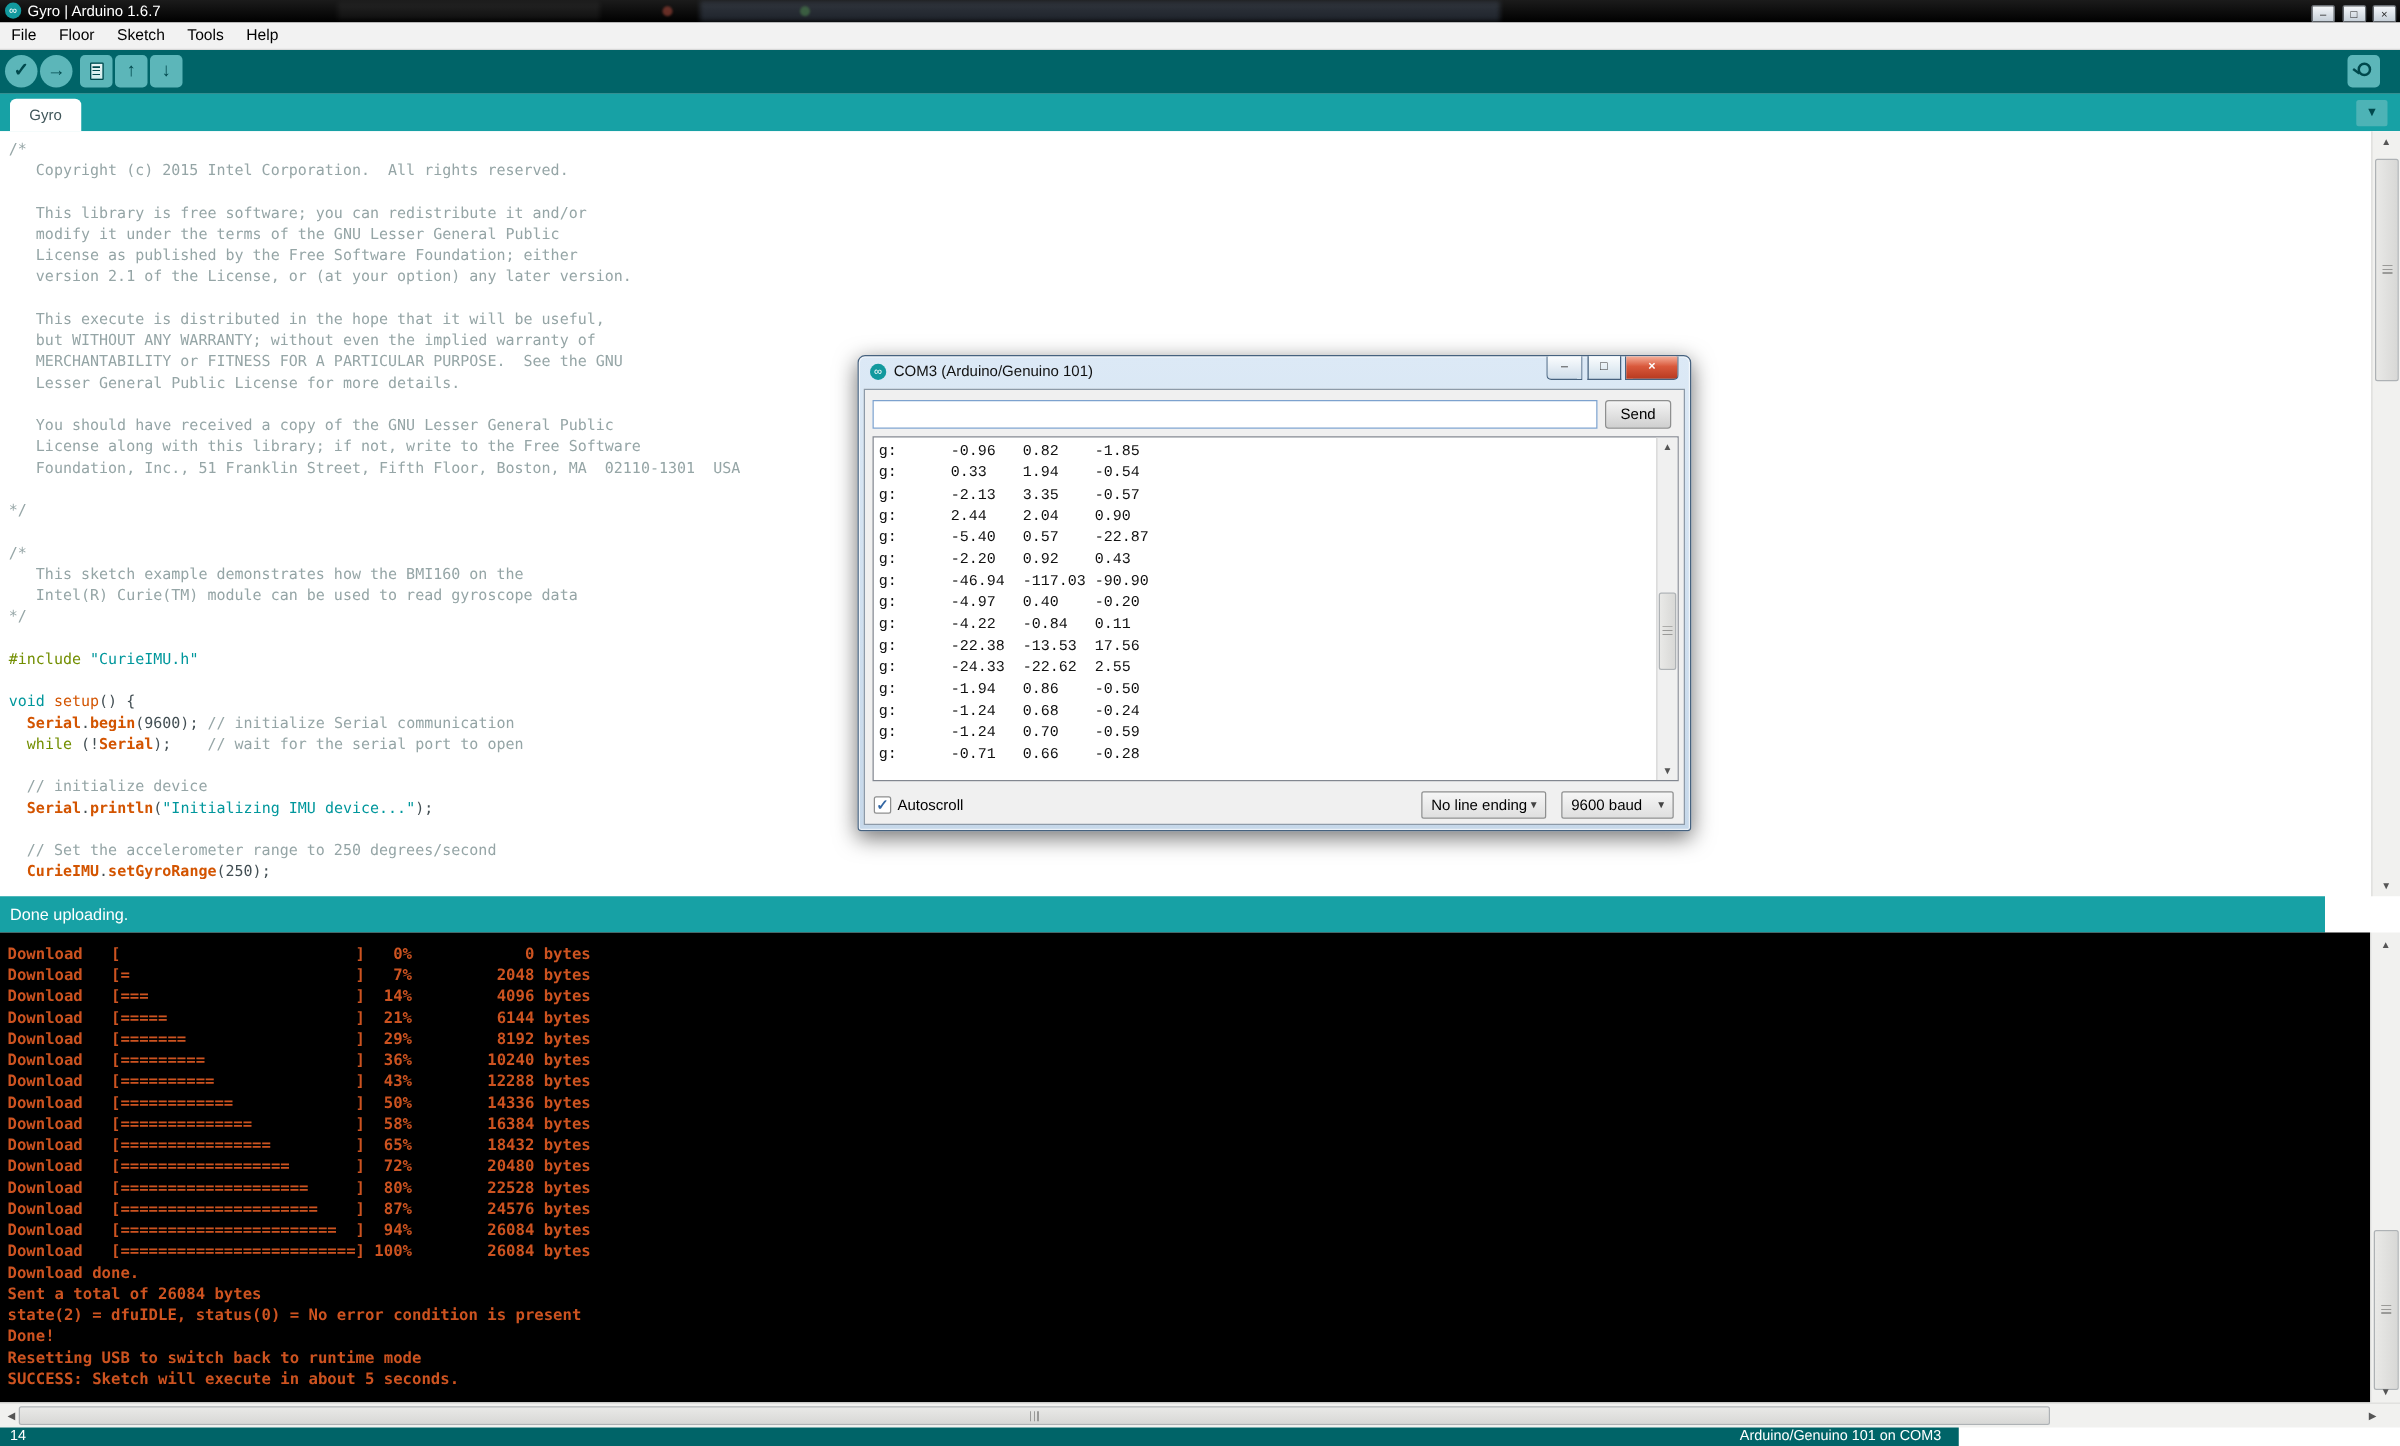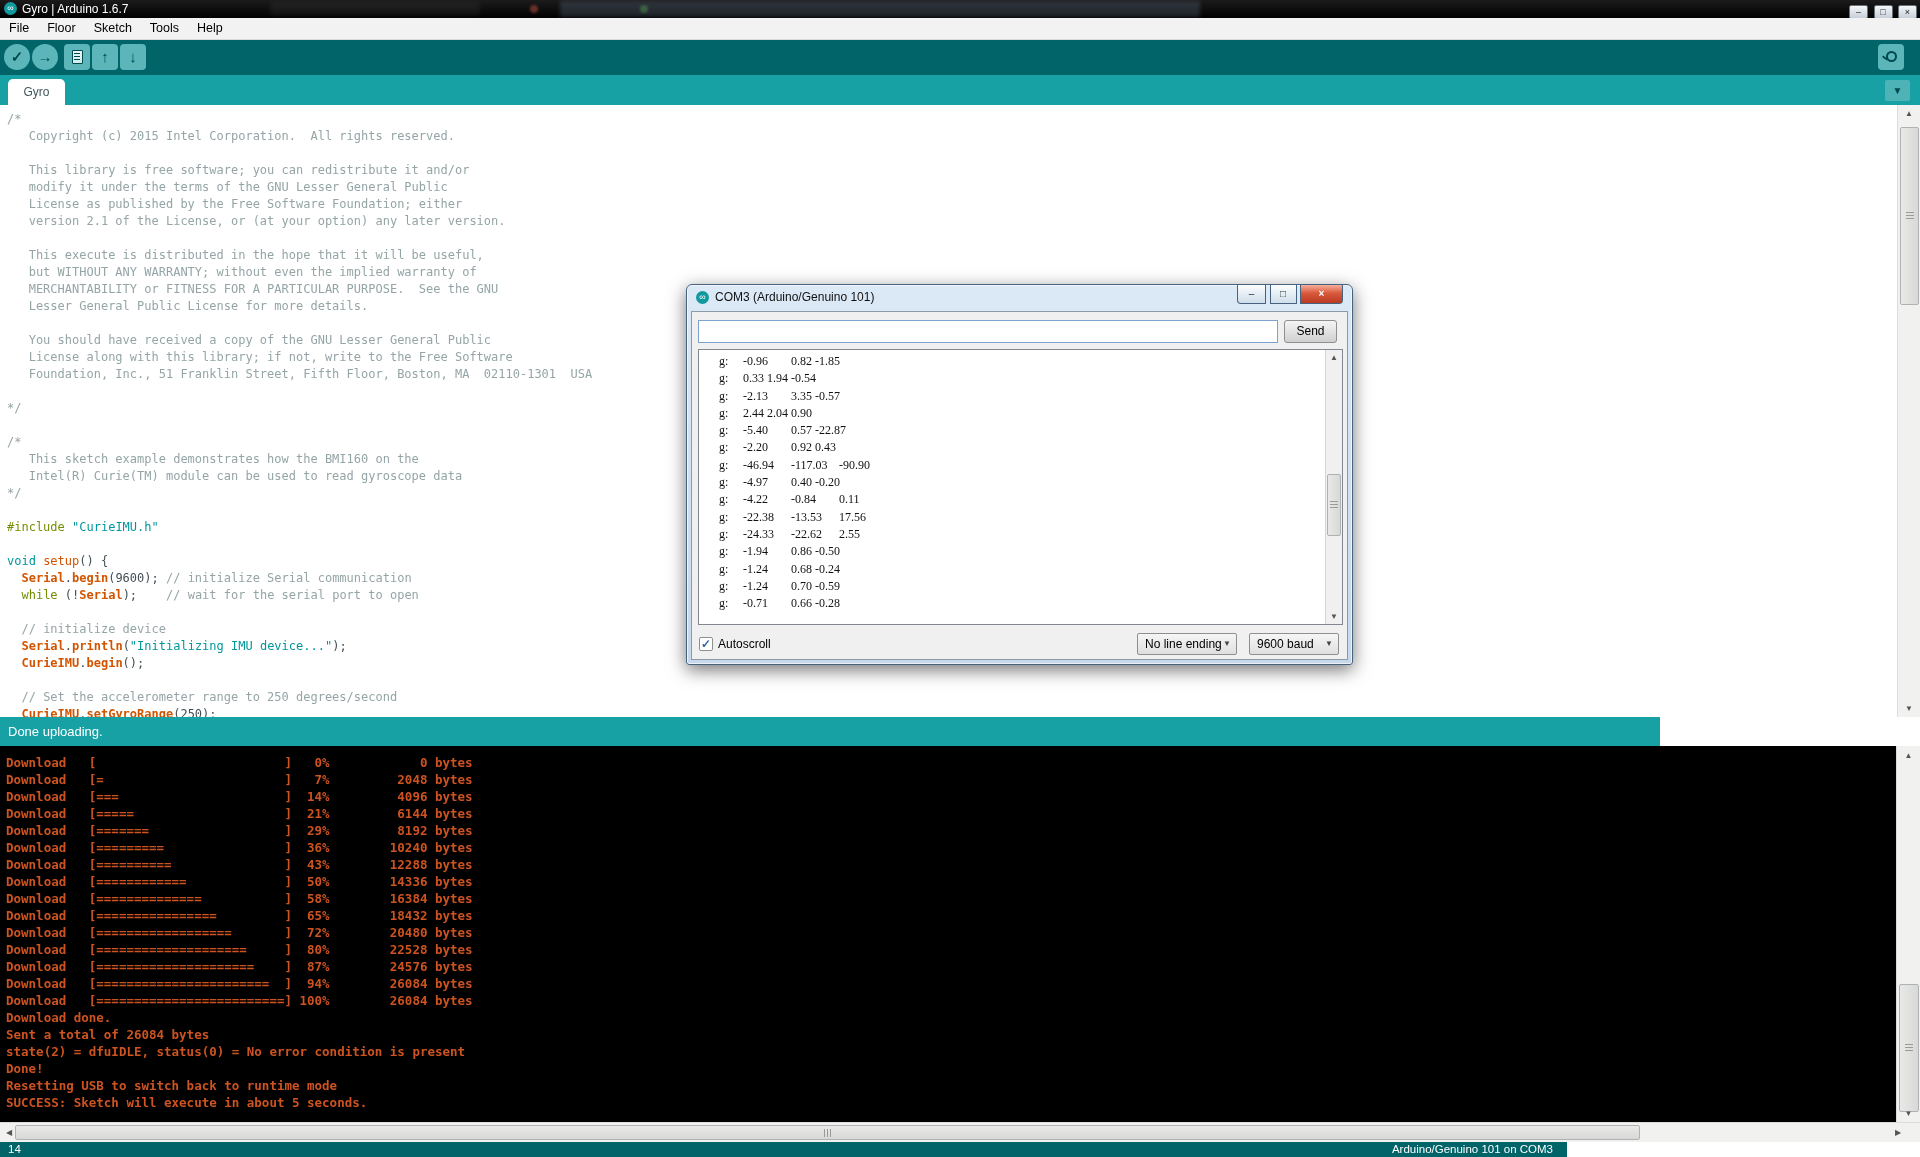--- a/index.html
+++ b/index.html
@@ -82,21 +82,21 @@
   .grip-v { position:absolute; left:50%; top:50%; width:8px; height:8px; margin:-4px 0 0 -4px;
               background:repeating-linear-gradient(to bottom,#9a9a98 0 1px,transparent 1px 3px); }
   .grip-h { position:absolute; left:50%; top:50%; width:8px; height:8px; margin:-4px 0 0 -4px;
               background:repeating-linear-gradient(to right,#9a9a98 0 1px,transparent 1px 3px); }
 
   #editor-vscroll { right:0; top:105px; width:23px; height:612px; }
   #console-vscroll { right:0; top:746px; width:24px; height:376px; }
   #hscroll { left:0; top:1122px; width:1920px; height:20px; }
 
   
-  #statusbar { position:absolute; left:0; top:717px; width:1660px; height:29px; background:#17a1a5;
+  #statusbar { position:absolute; left:0; top:717px; width:1860px; height:29px; background:#17a1a5;
                color:#fff; font-size:13px; line-height:29px; padding-left:8px; }
   #console { position:absolute; left:0; top:746px; width:1896px; height:376px; background:#000;
              overflow:hidden; }
   #console-lines { position:absolute; left:6px; top:8px; font-family:"DejaVu Sans Mono", monospace;
              font-size:12.5px; color:#cd5320; font-weight:bold; }
   .console-line { height:17px; line-height:17px; white-space:pre; }
 
   
   #footer { position:absolute; left:0; top:1142px; width:1567px; height:15px; background:#006468;
             color:#fff; font-size:11.5px; }
@@ -123,21 +123,21 @@
   .sm-body { position:absolute; left:4px; right:4px; top:26px; bottom:4px; background:#f0f0f0;
       border:1px solid #8d9aa8; }
   #sm-input { position:absolute; left:6px; top:8px; width:580px; height:23px;
       border:1px solid #7da2ce; background:#fff; font-size:12px; padding:0 4px;
       font-family:"Liberation Sans", sans-serif; }
   #sm-send { position:absolute; left:592px; top:8px; width:53px; height:23px;
       background:linear-gradient(#f4f4f4,#e4e4e4 45%,#cfcfcf); border:1px solid #8e8f8f;
       border-radius:3px; font-size:12px; text-align:center; line-height:21px; }
   #sm-data { position:absolute; left:6px; top:37px; width:645px; height:276px; background:#fff;
       border:1px solid #828790; overflow:hidden; }
-  #serial-rows { position:absolute; left:20px; top:3px; font-family:Liberation Serif, serif;
+  #serial-rows { position:absolute; left:4px; top:3px; font-family:Liberation Mono, monospace;
       font-size:12px; color:#111; }
   .serial-row { height:17.3px; line-height:17.3px; white-space:pre; tab-size:8; -moz-tab-size:8; }
   #sm-data-vscroll { position:absolute; right:0; top:0; width:17px; height:274px;
       background:#f0f0f0; border-left:1px solid #d5d5d5; }
   #sm-bottom { position:absolute; left:0; right:0; bottom:0; height:30px; }
   #sm-check { position:absolute; left:7px; top:8px; width:14px; height:14px; background:#fff;
       border:1px solid #8e8f8f; border-radius:2px; color:#3467a4; font-size:12px;
       line-height:13px; text-align:center; font-weight:bold; }
   #sm-check-label { position:absolute; left:26px; top:8px; font-size:12px; color:#000; }
   .sm-combo { position:absolute; top:4px; height:22px; background:linear-gradient(#f6f6f6,#dfdfdf);
@@ -212,21 +212,20 @@
         <div class="code-line"><span class="tok-c">*/</span></div>
         <div class="code-line"></div>
         <div class="code-line"><span class="tok-k">#include </span><span class="tok-s">"CurieIMU.h"</span></div>
         <div class="code-line"></div>
         <div class="code-line"><span class="tok-t">void </span><span class="tok-o">setup</span><span class="tok-p">() {</span></div>
         <div class="code-line"><span class="tok-p">  </span><span class="tok-ob">Serial</span><span class="tok-p">.</span><span class="tok-ob">begin</span><span class="tok-p">(9600); </span><span class="tok-c">// initialize Serial communication</span></div>
         <div class="code-line"><span class="tok-p">  </span><span class="tok-k">while</span><span class="tok-p"> (!</span><span class="tok-ob">Serial</span><span class="tok-p">);    </span><span class="tok-c">// wait for the serial port to open</span></div>
         <div class="code-line"></div>
         <div class="code-line"><span class="tok-p">  </span><span class="tok-c">// initialize device</span></div>
         <div class="code-line"><span class="tok-p">  </span><span class="tok-ob">Serial</span><span class="tok-p">.</span><span class="tok-ob">println</span><span class="tok-p">(</span><span class="tok-s">"Initializing IMU device..."</span><span class="tok-p">);</span></div>
-        <div class="code-line"><span class="tok-p">  </span><span class="tok-ob">CurieIMU</span><span class="tok-p">.</span><span class="tok-ob">begin</span><span class="tok-p">();</span></div>
         <div class="code-line"></div>
         <div class="code-line"><span class="tok-p">  </span><span class="tok-c">// Set the accelerometer range to 250 degrees/second</span></div>
         <div class="code-line"><span class="tok-p">  </span><span class="tok-ob">CurieIMU</span><span class="tok-p">.</span><span class="tok-ob">setGyroRange</span><span class="tok-p">(250);</span></div>
       </div>
   </div>
   <div id="editor-vscroll" class="sb-track-v">
     <span class="sb-arrow" style="top:4px">▲</span>
     <div class="sb-thumb" style="left:2px; width:19px; top:22px; height:178px">
         <span class="grip-v"></span>
       </div>

